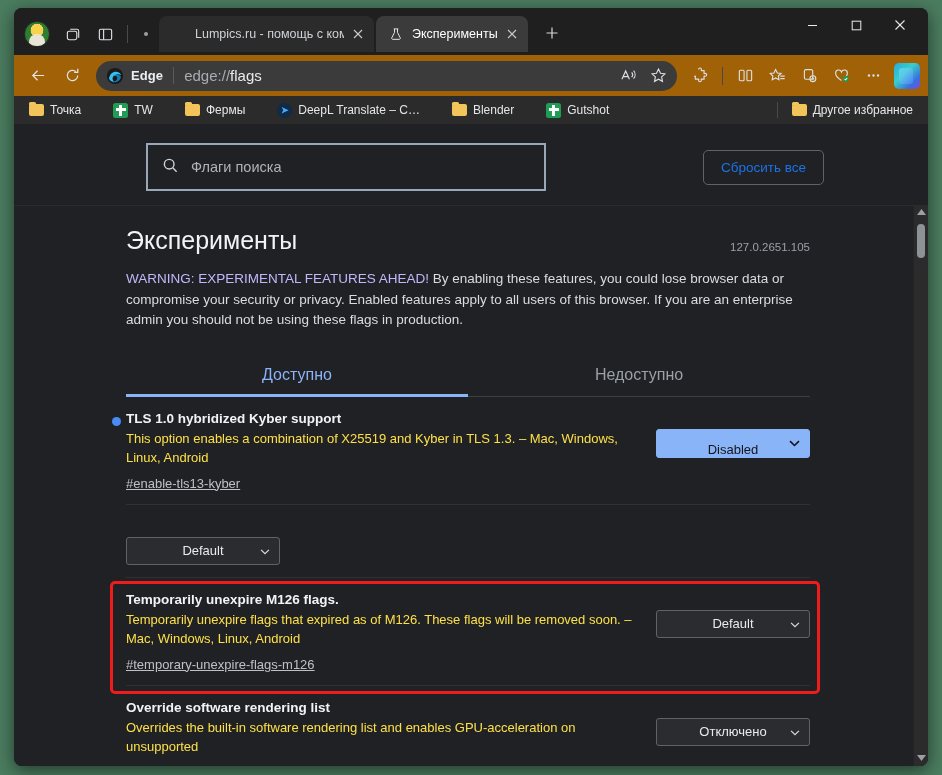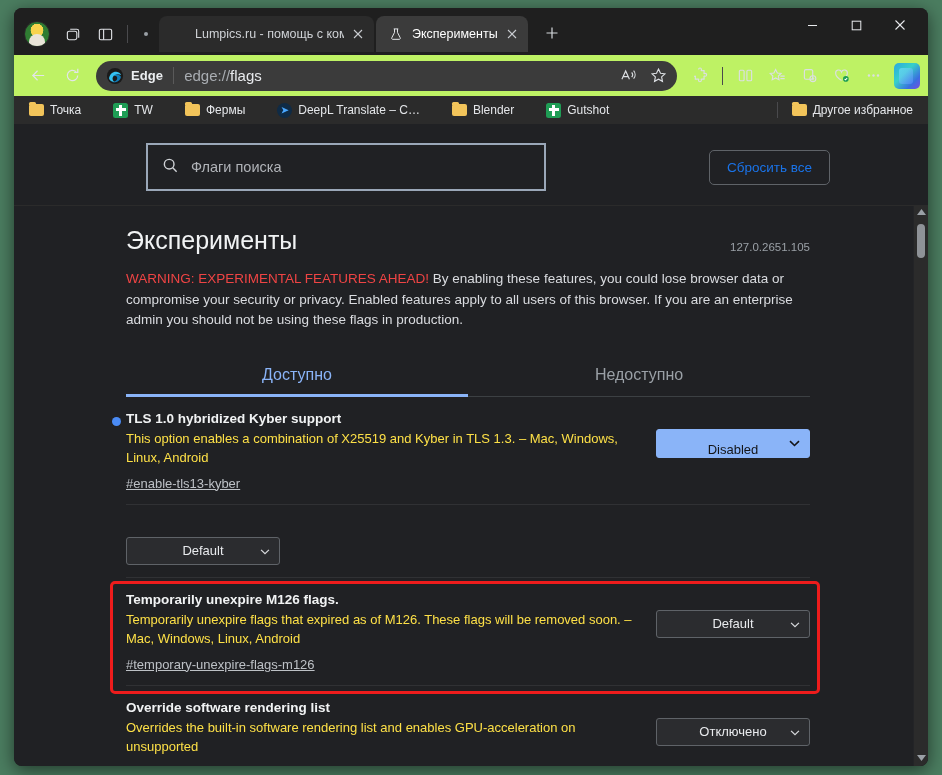--- a/index.html
+++ b/index.html
@@ -76,21 +76,21 @@
   .tab.active .tab-title { color:#ffffff; }
   .newtab {
     width:32px;height:32px;margin-left:6px;margin-bottom:2px;border-radius:6px;
     display:flex;align-items:center;justify-content:center;color:#d6d9dd;cursor:pointer;
   }
   .wincontrols { margin-left:auto; display:flex; align-self:flex-start; height:40px; }
   .wc { width:44px;height:34px;display:flex;align-items:center;justify-content:center;color:#e8eaed;cursor:pointer; }
 
   
   .toolbar {
-    height: 41px; background: #bef264;
+    height: 41px; background: #a16207;
     display: flex; align-items: center; padding: 0 8px;
     flex: none; gap: 2px;
   }
   .nbtn {
     width:32px;height:32px;border-radius:6px;display:flex;align-items:center;justify-content:center;
     color:#e3e5e8;cursor:pointer;flex:none;
   }
   .omnibox {
     flex: 1; height: 30px; background: #3b3b3b; border-radius: 15px;
     display: flex; align-items: center; padding: 0 4px 0 10px;
@@ -141,42 +141,42 @@
     background: #202124; flex: none;
   }
   .search-wrap { display:flex; align-items:center; width: 100%; padding: 0 90px 0 132px; }
   .searchbox {
     width: 400px; height: 48px; background:#202124;
     border: 2px solid #9aa7b8; border-radius: 0;
     display:flex; align-items:center; padding: 0 14px; gap: 12px;
   }
   .search-ph { color:#b0b3b8; font-size:14.5px; }
   .reset-btn {
-    margin-left:auto; margin-right: 8px;
+    margin-left:auto; margin-right: 14px;
     border: 1px solid #5f6368; border-radius:5px;
     padding: 9px 17px; color:#1a73e8; font-size:13.5px;
     background: transparent; cursor:pointer; white-space:nowrap;
   }
 
   .scrollarea {
     flex: 1; overflow: hidden; position: relative;
     border-top: 1px solid #2b2b2b;
   }
   .content {
     padding: 20px 118px 0 112px;
     color: #e8eaed;
   }
   .title-row { display:flex; align-items:baseline; }
   .h1 { font-size: 25px; font-weight: 400; color:#f1f3f4; }
   .version { margin-left:auto; font-size:11.5px; color:#9aa0a6; align-self:center; padding-top:12px; }
   .warning {
     margin-top: 14px; font-size: 13.5px; line-height: 1.52; color:#dadce0;
     max-width: 710px;
   }
-  .warning .red { color: #ef4444; }
+  .warning .red { color: #c4b5fd; }
 
   .tabs {
     margin-top: 24px; display:flex; border-bottom: 1px solid #3c4043;
     max-width: 725px;
   }
   .ftab {
     flex:1; text-align:center; padding: 11px 0 12px; font-size:16px;
     color:#9aa0a6; cursor:pointer; position:relative;
   }
   .ftab.sel { color:#8ab4f8; }

